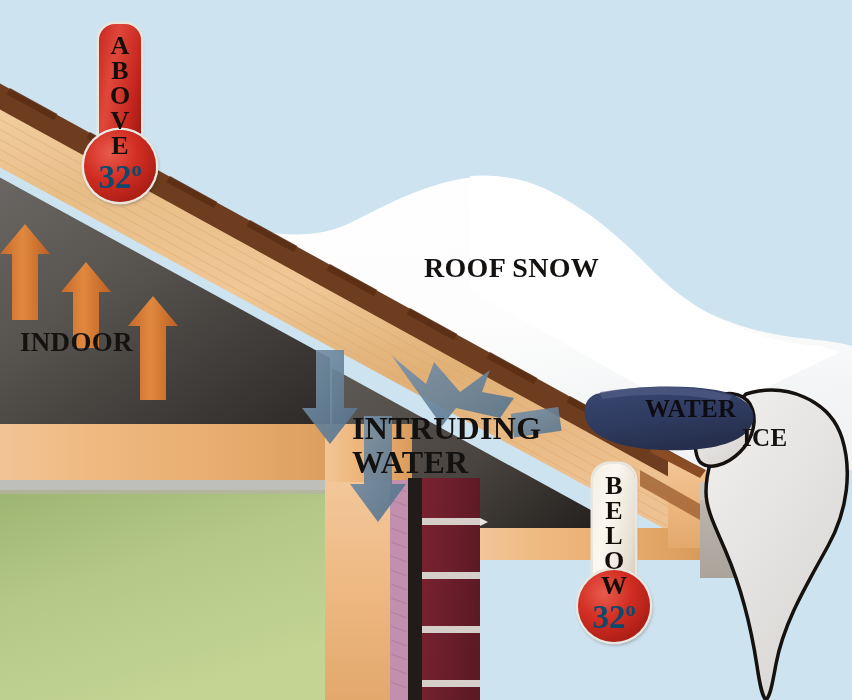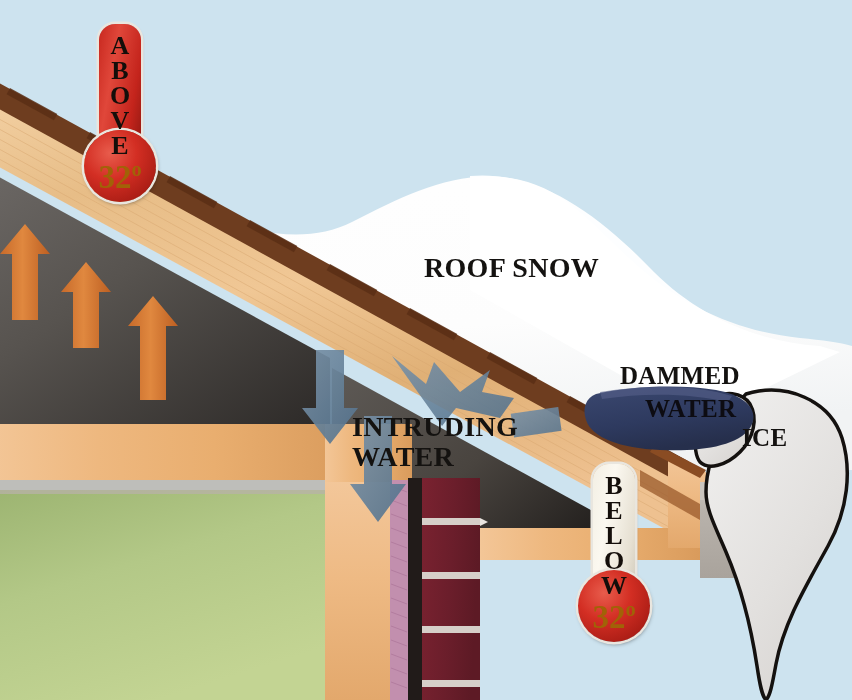--- a/index.html
+++ b/index.html
@@ -17,21 +17,21 @@
     font-weight:bold;
     color:#141210;
     letter-spacing:.3px;
     white-space:nowrap;
     line-height:1.06;
     text-align:center;
   }
   #lbl-roof-snow{left:424px;top:253px;font-size:28px;text-align:right;}
   #lbl-indoor{left:20px;top:328px;font-size:27px;text-align:left;}
   #lbl-indoor span{display:block;}
-  #lbl-intruding{left:352px;top:412px;font-size:28px;text-align:left;}
+  #lbl-intruding{left:352px;top:412px;font-size:32px;text-align:left;}
   #lbl-intruding span{display:block;}
   #lbl-dammed{left:620px;top:363px;font-size:25px;}
   #lbl-water{left:645px;top:396px;font-size:25px;color:#0d0c12;}
   #lbl-ice{left:742px;top:425px;font-size:25px;}
 
   
   .thermo{position:absolute;}
   .thermo .tube{
     position:absolute;left:50%;transform:translateX(-50%);
     border-radius:16px;
@@ -45,21 +45,21 @@
   .thermo .stack{
     position:absolute;left:50%;transform:translateX(-50%);
     display:flex;flex-direction:column;align-items:center;
     font-family:"Liberation Serif",serif;font-weight:bold;
     line-height:.96;
   }
   .thermo .stack i{font-style:normal;display:block;}
   .thermo .deg{
     position:absolute;left:50%;transform:translateX(-50%);
     font-family:"Liberation Serif",serif;font-weight:bold;
-    color:#a16207;white-space:nowrap;
+    color:#0c4a6e;white-space:nowrap;
   }
   .deg sup{font-size:.62em;vertical-align:super;}
 
   
   #thermo-above{left:84px;top:22px;width:72px;height:190px;z-index:40;}
   #thermo-above .tube{top:2px;width:42px;height:140px;
     background:linear-gradient(100deg,#c8281f 0%,#e0473a 32%,#c4241c 72%,#8d1811 100%);}
   #thermo-above .bulb{top:108px;width:72px;height:72px;
     background:radial-gradient(circle at 36% 32%,#e85c4c 0%,#d32e23 40%,#aa1d15 78%,#7e120c 100%);}
   #thermo-above .stack{top:12px;font-size:26px;color:#140e0a;}
@@ -301,28 +301,28 @@
       </g>
 
       <path d="M 640,470 L 700,504 L 700,520 L 640,486 Z" fill="#9a5a2b" opacity="0.75"></path>
 
     </g>
   </svg>
 
   <div class="lbl" id="lbl-roof-snow">ROOF SNOW</div>
 
   <div class="lbl" id="lbl-indoor">
+    <span>INDOOR</span>
   </div>
 
   <div class="lbl" id="lbl-intruding">
     <span>INTRUDING</span>
     <span>WATER</span>
   </div>
 
-  <div class="lbl" id="lbl-dammed">DAMMED</div>
 
   <div class="lbl" id="lbl-water">WATER</div>
 
   <div class="lbl" id="lbl-ice">ICE</div>
 
   <div class="thermo" id="thermo-above">
     <div class="tube"></div>
     <div class="bulb"></div>
     <div class="stack">
       <i>A</i>

